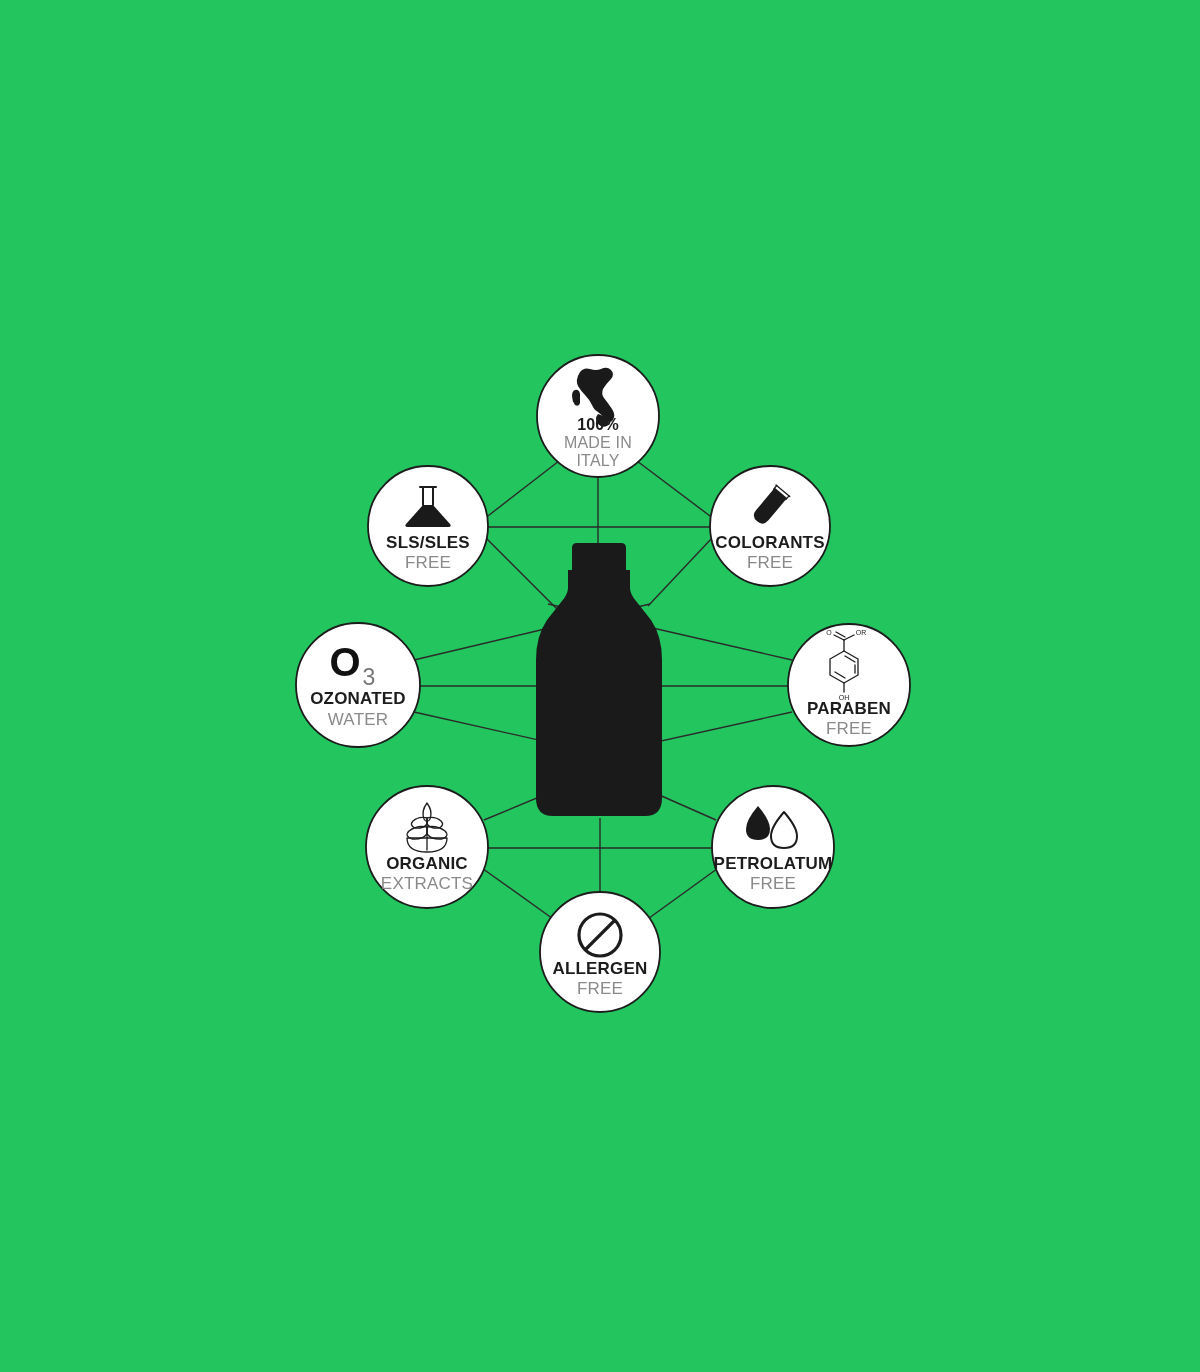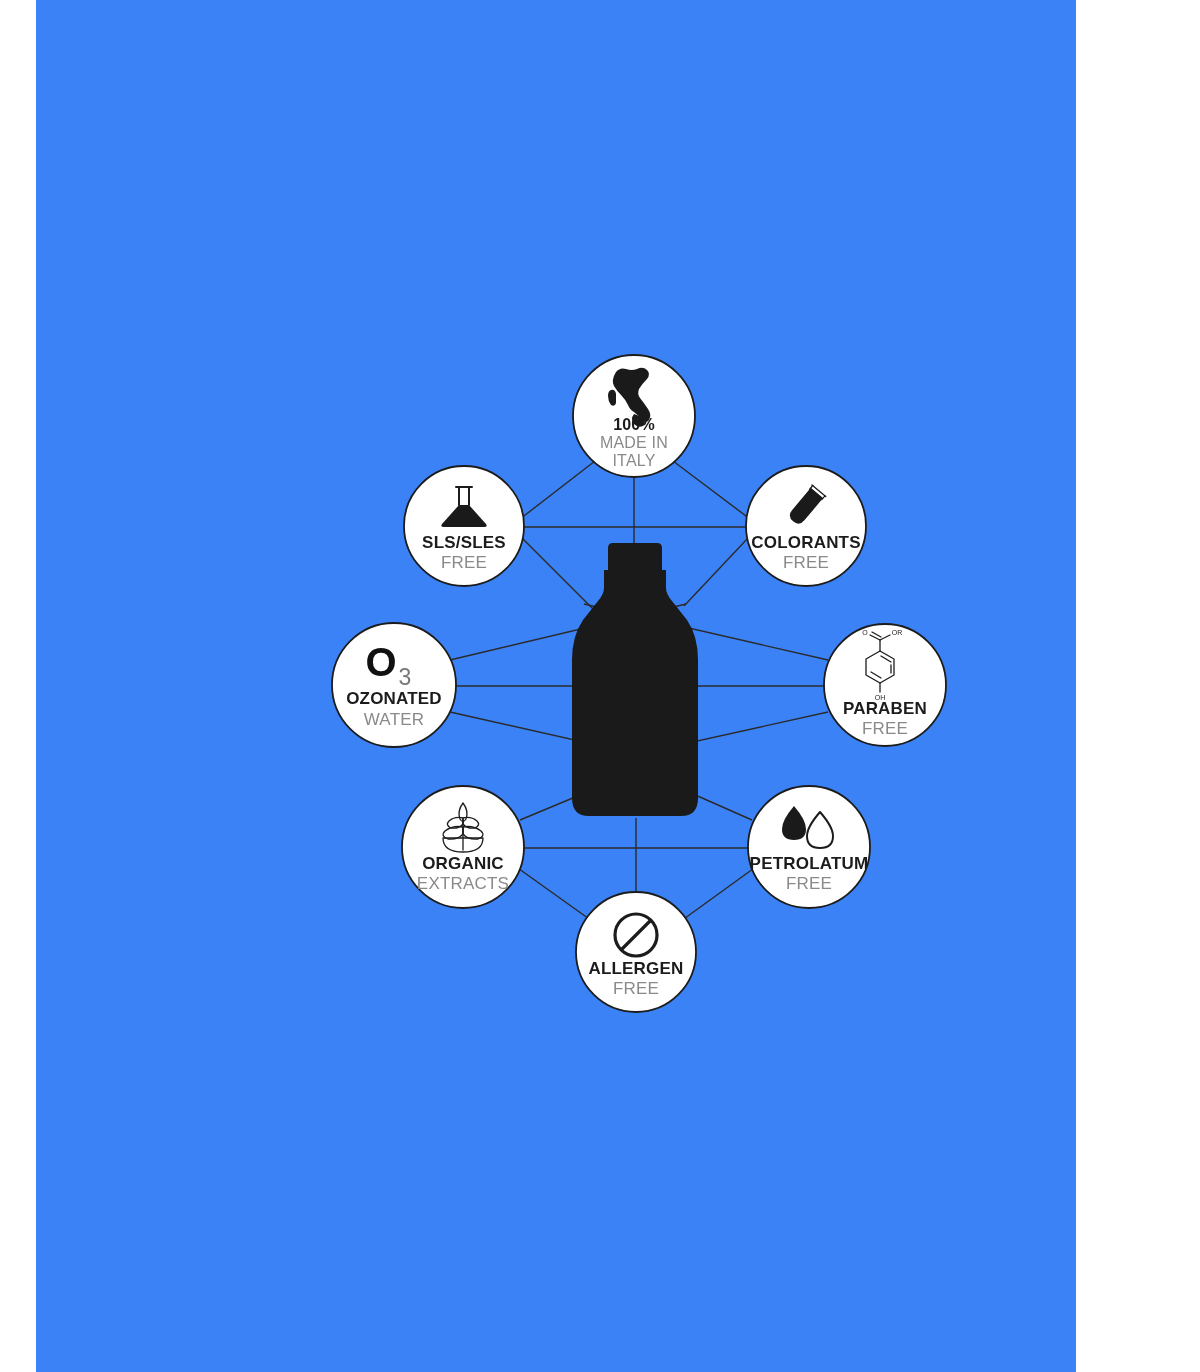--- a/index.html
+++ b/index.html
@@ -9,24 +9,23 @@
     background: #ffffff;
   }
   body {
     width: 1200px;
     height: 1372px;
     font-family: "Liberation Sans", sans-serif;
     overflow: hidden;
   }
   #stage {
     position: relative;
-    width: 1040px;
+    width: 1200px;
     height: 1372px;
-    background: #3b82f6;
-    margin-left: 36px;
+    background: #22c55e;
   }
   #diagram {
     position: absolute;
     top: 0;
     left: 0;
     width: 1200px;
     height: 1372px;
     display: block;
   }
   .badge-label-bold {

